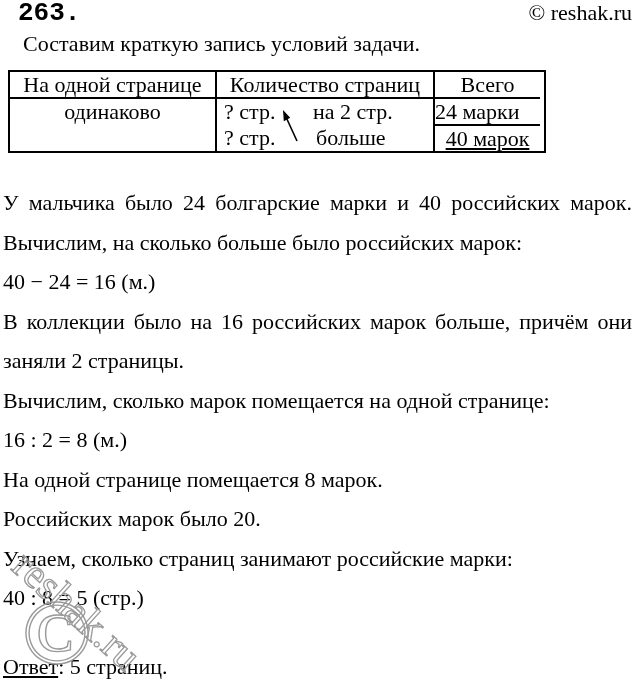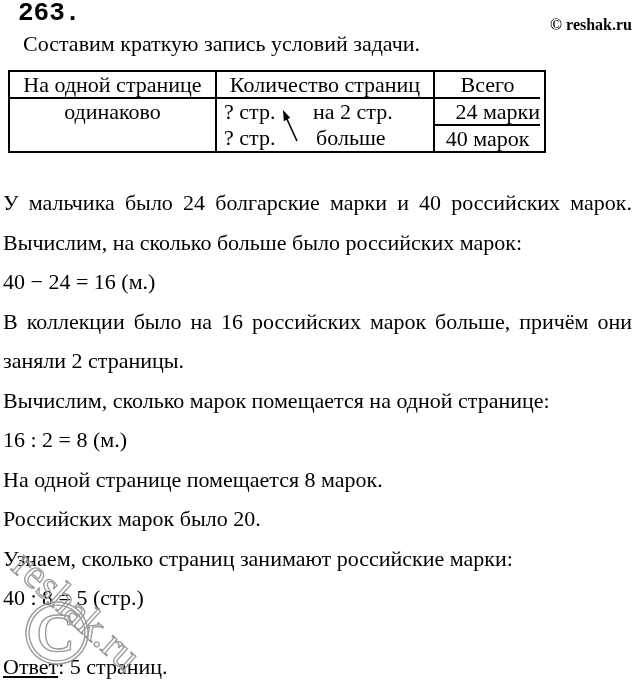--- a/index.html
+++ b/index.html
@@ -3,21 +3,21 @@
 <meta charset="utf-8">
 <style>
   html,body { margin:0; padding:0; background:#fff; }
   .page {
     position:relative; width:634px; height:682px; overflow:hidden;
     background:#fff; color:#000;
     font-family:"Liberation Serif", serif; font-size:22px;
   }
   
   .prob-num { position:absolute; left:18px; top:1px; font-weight:bold; font-size:26px; line-height:24px;font-family:Liberation Mono, monospace; }
-  .copyright { position:absolute; right:2px; top:13px; font-size:16px; line-height:24px;font-weight:bold; }
+  .copyright { position:absolute; right:2px; top:1px; font-size:22px; line-height:24px; }
   .intro { position:absolute; left:3px; top:29px; font-size:22px; line-height:30px;margin-left:20px; }
 
   
   .cond-table {
     position:absolute; left:8px; top:70px; width:538px; height:83px;
     border:2px solid #000; box-sizing:border-box;
     display:grid; grid-template-columns:207px 218px 105px; grid-template-rows:27px 52px;
   }
   .cond-table .hcell {
     border-bottom:2px solid #000; box-sizing:border-box;
@@ -25,22 +25,22 @@
   }
   .cond-table .bcell { box-sizing:border-box; font-size:22px; }
   .br { border-right:2px solid #000; }
   .cell-same { text-align:center; line-height:26px; }
   .cell-pages { position:relative; }
   .cell-pages .q1 { position:absolute; left:7px;  top:0;    line-height:26px; }
   .cell-pages .q2 { position:absolute; left:7px;  top:26px; line-height:26px; }
   .cell-pages .r1 { position:absolute; left:96px; top:0;    line-height:26px; }
   .cell-pages .r2 { position:absolute; left:99px; top:26px; line-height:26px; }
   .cell-pages .arrow { position:absolute; left:56px; top:6px; }
-  .cell-total .t-row1 { height:27px; border-bottom:2px solid #000; box-sizing:border-box; text-align:right; line-height:25px; }
-  .cell-total .t-row2 { height:25px; text-align:center; line-height:25px; }
+  .cell-total .t-row1 { height:27px; border-bottom:2px solid #000; box-sizing:border-box; text-align:left; line-height:25px; }
+  .cell-total .t-row2 { height:25px; text-align:center; line-height:25px;text-decoration:underline; }
 
   
   .solution {
     position:absolute; left:3px; top:183px; width:629px;
     font-size:22px; line-height:39.5px;
   }
   .solution p { margin:0; }
   .stretch { text-align:justify; text-align-last:justify; }
   .answer { margin-top:29px !important; }
   .answer .u { text-decoration:underline; }

